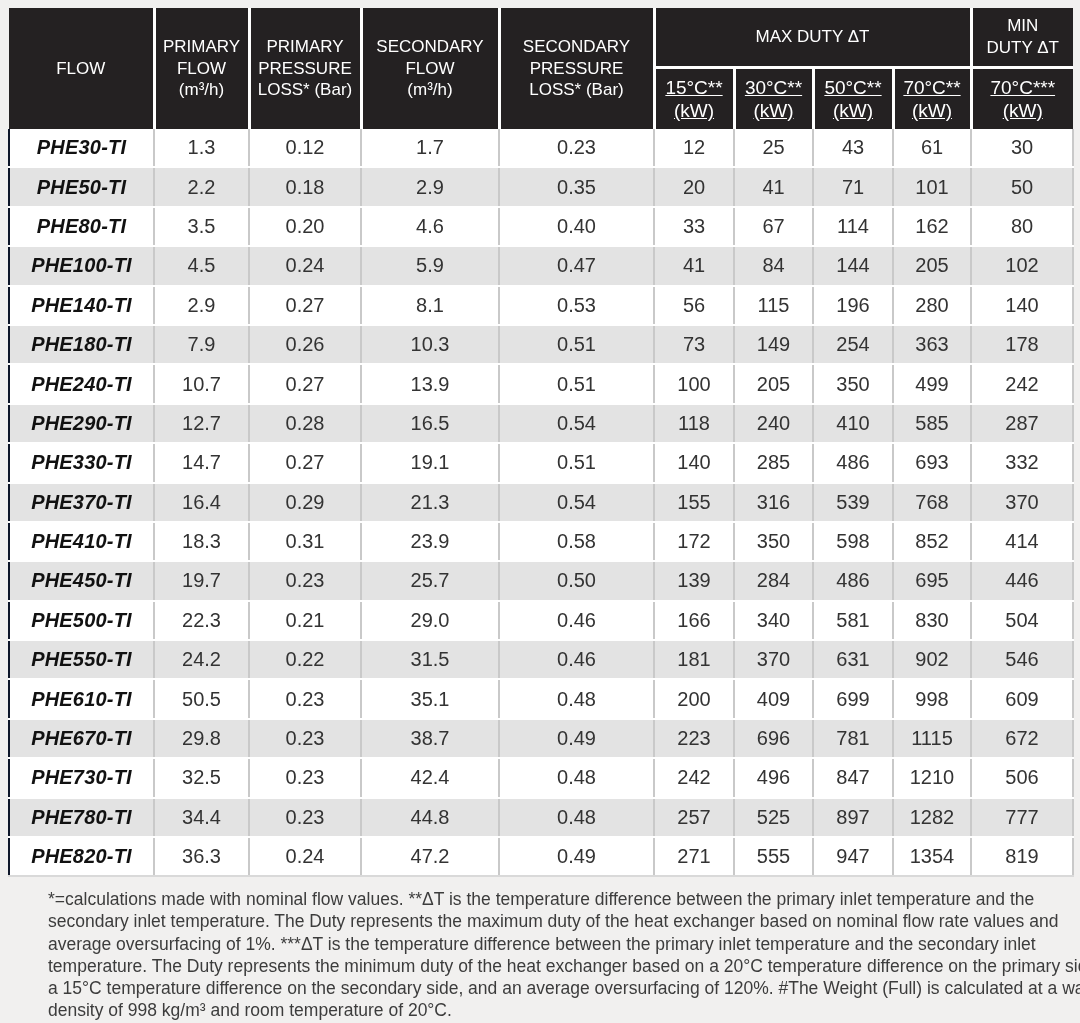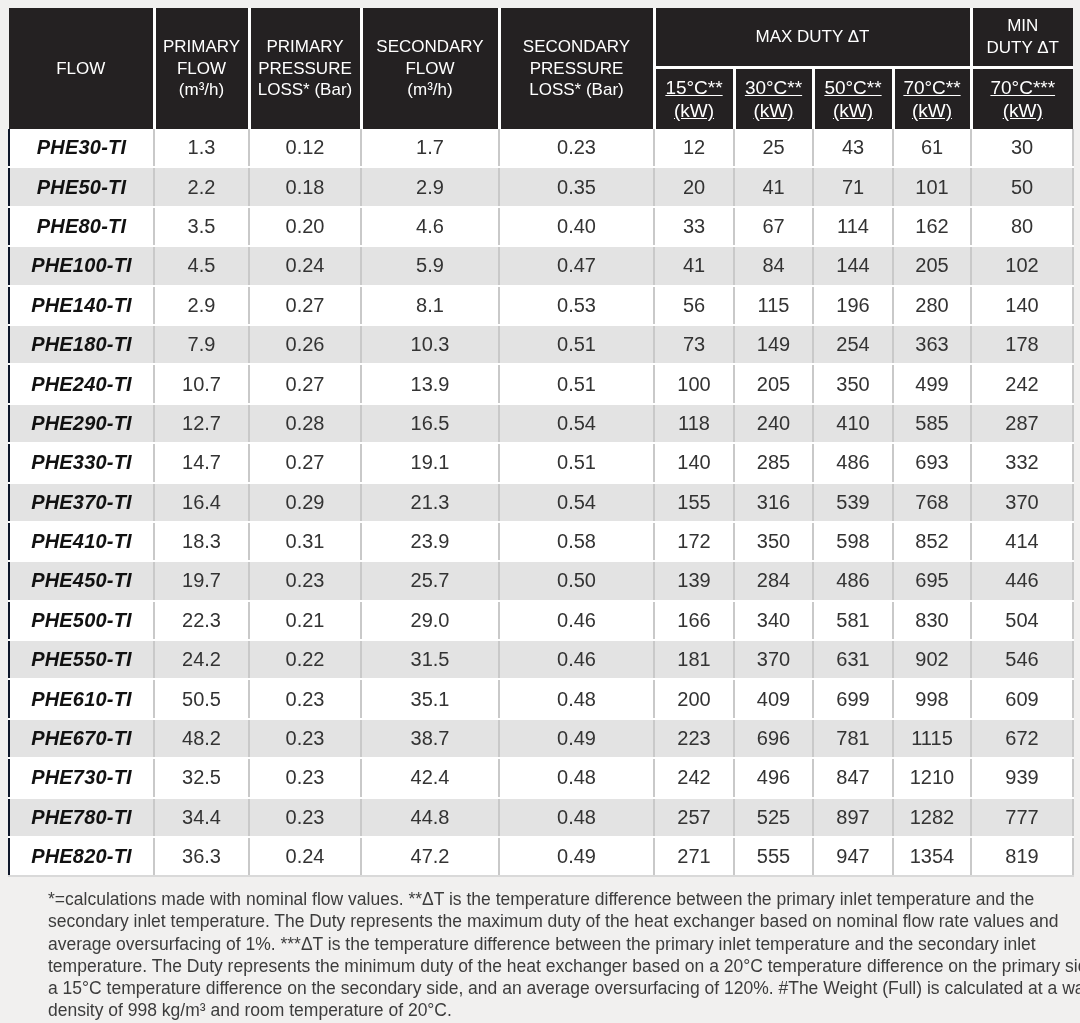--- a/index.html
+++ b/index.html
@@ -297,41 +297,41 @@
         <td>35.1</td>
         <td>0.48</td>
         <td>200</td>
         <td>409</td>
         <td>699</td>
         <td>998</td>
         <td>609</td>
       </tr>
       <tr class="alt">
         <th class="model">PHE670-TI</th>
-        <td>48.2</td>
+        <td>29.8</td>
         <td>0.23</td>
         <td>38.7</td>
         <td>0.49</td>
         <td>223</td>
         <td>696</td>
         <td>781</td>
         <td>1115</td>
         <td>672</td>
       </tr>
       <tr>
         <th class="model">PHE730-TI</th>
         <td>32.5</td>
         <td>0.23</td>
         <td>42.4</td>
         <td>0.48</td>
         <td>242</td>
         <td>496</td>
         <td>847</td>
         <td>1210</td>
-        <td>939</td>
+        <td>506</td>
       </tr>
       <tr class="alt">
         <th class="model">PHE780-TI</th>
         <td>34.4</td>
         <td>0.23</td>
         <td>44.8</td>
         <td>0.48</td>
         <td>257</td>
         <td>525</td>
         <td>897</td>

